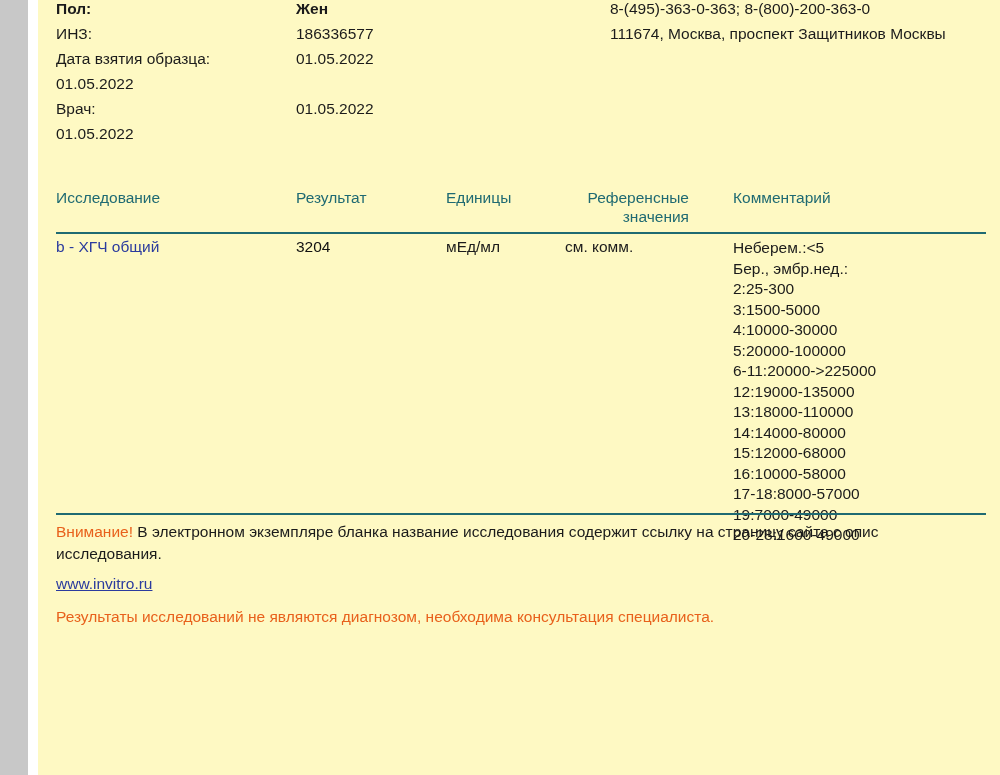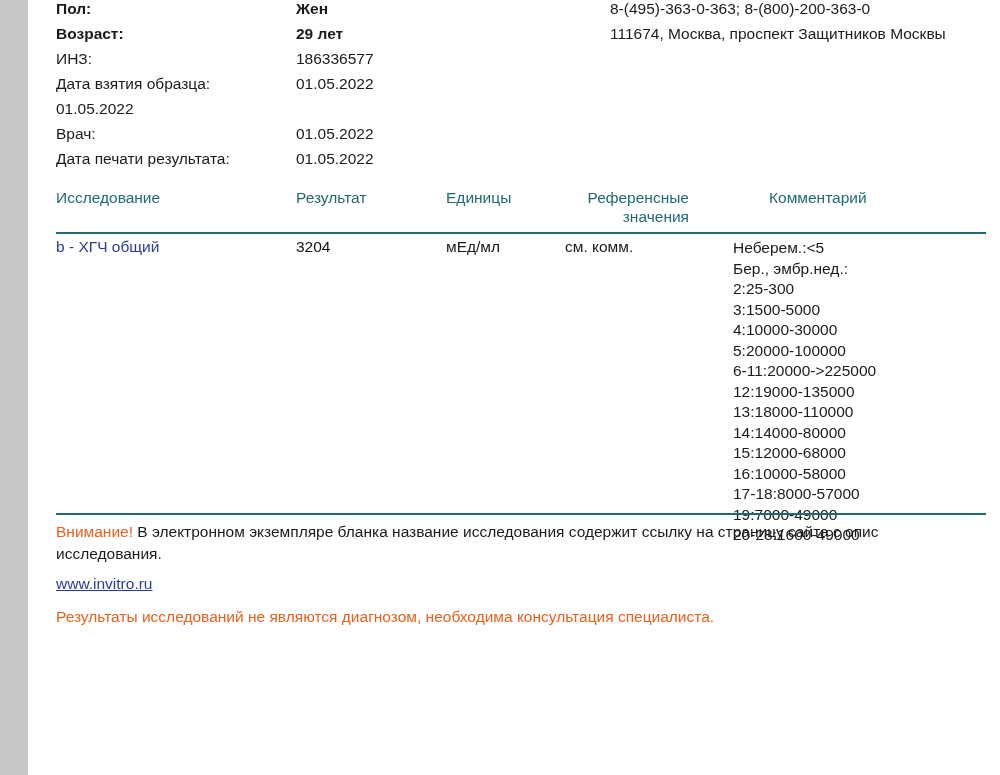--- a/index.html
+++ b/index.html
@@ -12,21 +12,21 @@
     background: #c8c8c8;
     font-family: "Liberation Sans", sans-serif;
     overflow: hidden;
   }
   .page {
     position: absolute;
     left: 38px;
     top: 0;
     width: 962px;
     height: 775px;
-    background: #ffffff;
+    background: #fef9c3;
     overflow: hidden;
   }
   .left-edge {
     position: absolute;
     left: 0;
     top: 0;
     width: 38px;
     height: 775px;
     background: #c8c8c8;
   }
@@ -95,21 +95,21 @@
   .th {
     position: absolute;
     top: 0;
     line-height: 19px;
     text-align: right;
   }
   .th-1 { left: 0px; }
   .th-2 { left: 240px; }
   .th-3 { left: 390px; }
   .th-4 { left: 493px; width: 140px; }
-  .th-5 { left: 677px; margin-left: 36px; }
+  .th-5 { left: 677px; }
 
   .hrule {
     position: absolute;
     left: 18px;
     top: 232px;
     width: 930px;
     height: 2px;
     background: #1f6a72;
   }
 
@@ -198,41 +198,36 @@
   <div class="inner"></div>
 </div>
 
 <div class="page">
 
   <div class="info">
     <div class="info-row bold">
       <span class="info-label">Пол:</span>
       <span class="info-value">Жен</span>
     </div>
-    <div class="info-row bold">
-      <span class="info-label">Возраст:</span>
-      <span class="info-value">29 лет</span>
-    </div>
     <div class="info-row">
       <span class="info-label">ИНЗ:</span>
       <span class="info-value">186336577</span>
     </div>
     <div class="info-row">
       <span class="info-label">Дата взятия образца:</span>
       <span class="info-value">01.05.2022</span>
     </div>
     <div class="info-row">
       <span class="info-value">01.05.2022</span>
     </div>
     <div class="info-row">
       <span class="info-label">Врач:</span>
       <span class="info-value">01.05.2022</span>
     </div>
     <div class="info-row">
-      <span class="info-label">Дата печати результата:</span>
       <span class="info-value">01.05.2022</span>
     </div>
   </div>
 
   <div class="contacts">
     <div>8-(495)-363-0-363; 8-(800)-200-363-0</div>
     <div>111674, Москва, проспект Защитников Москвы</div>
   </div>
 
   <div class="table">

